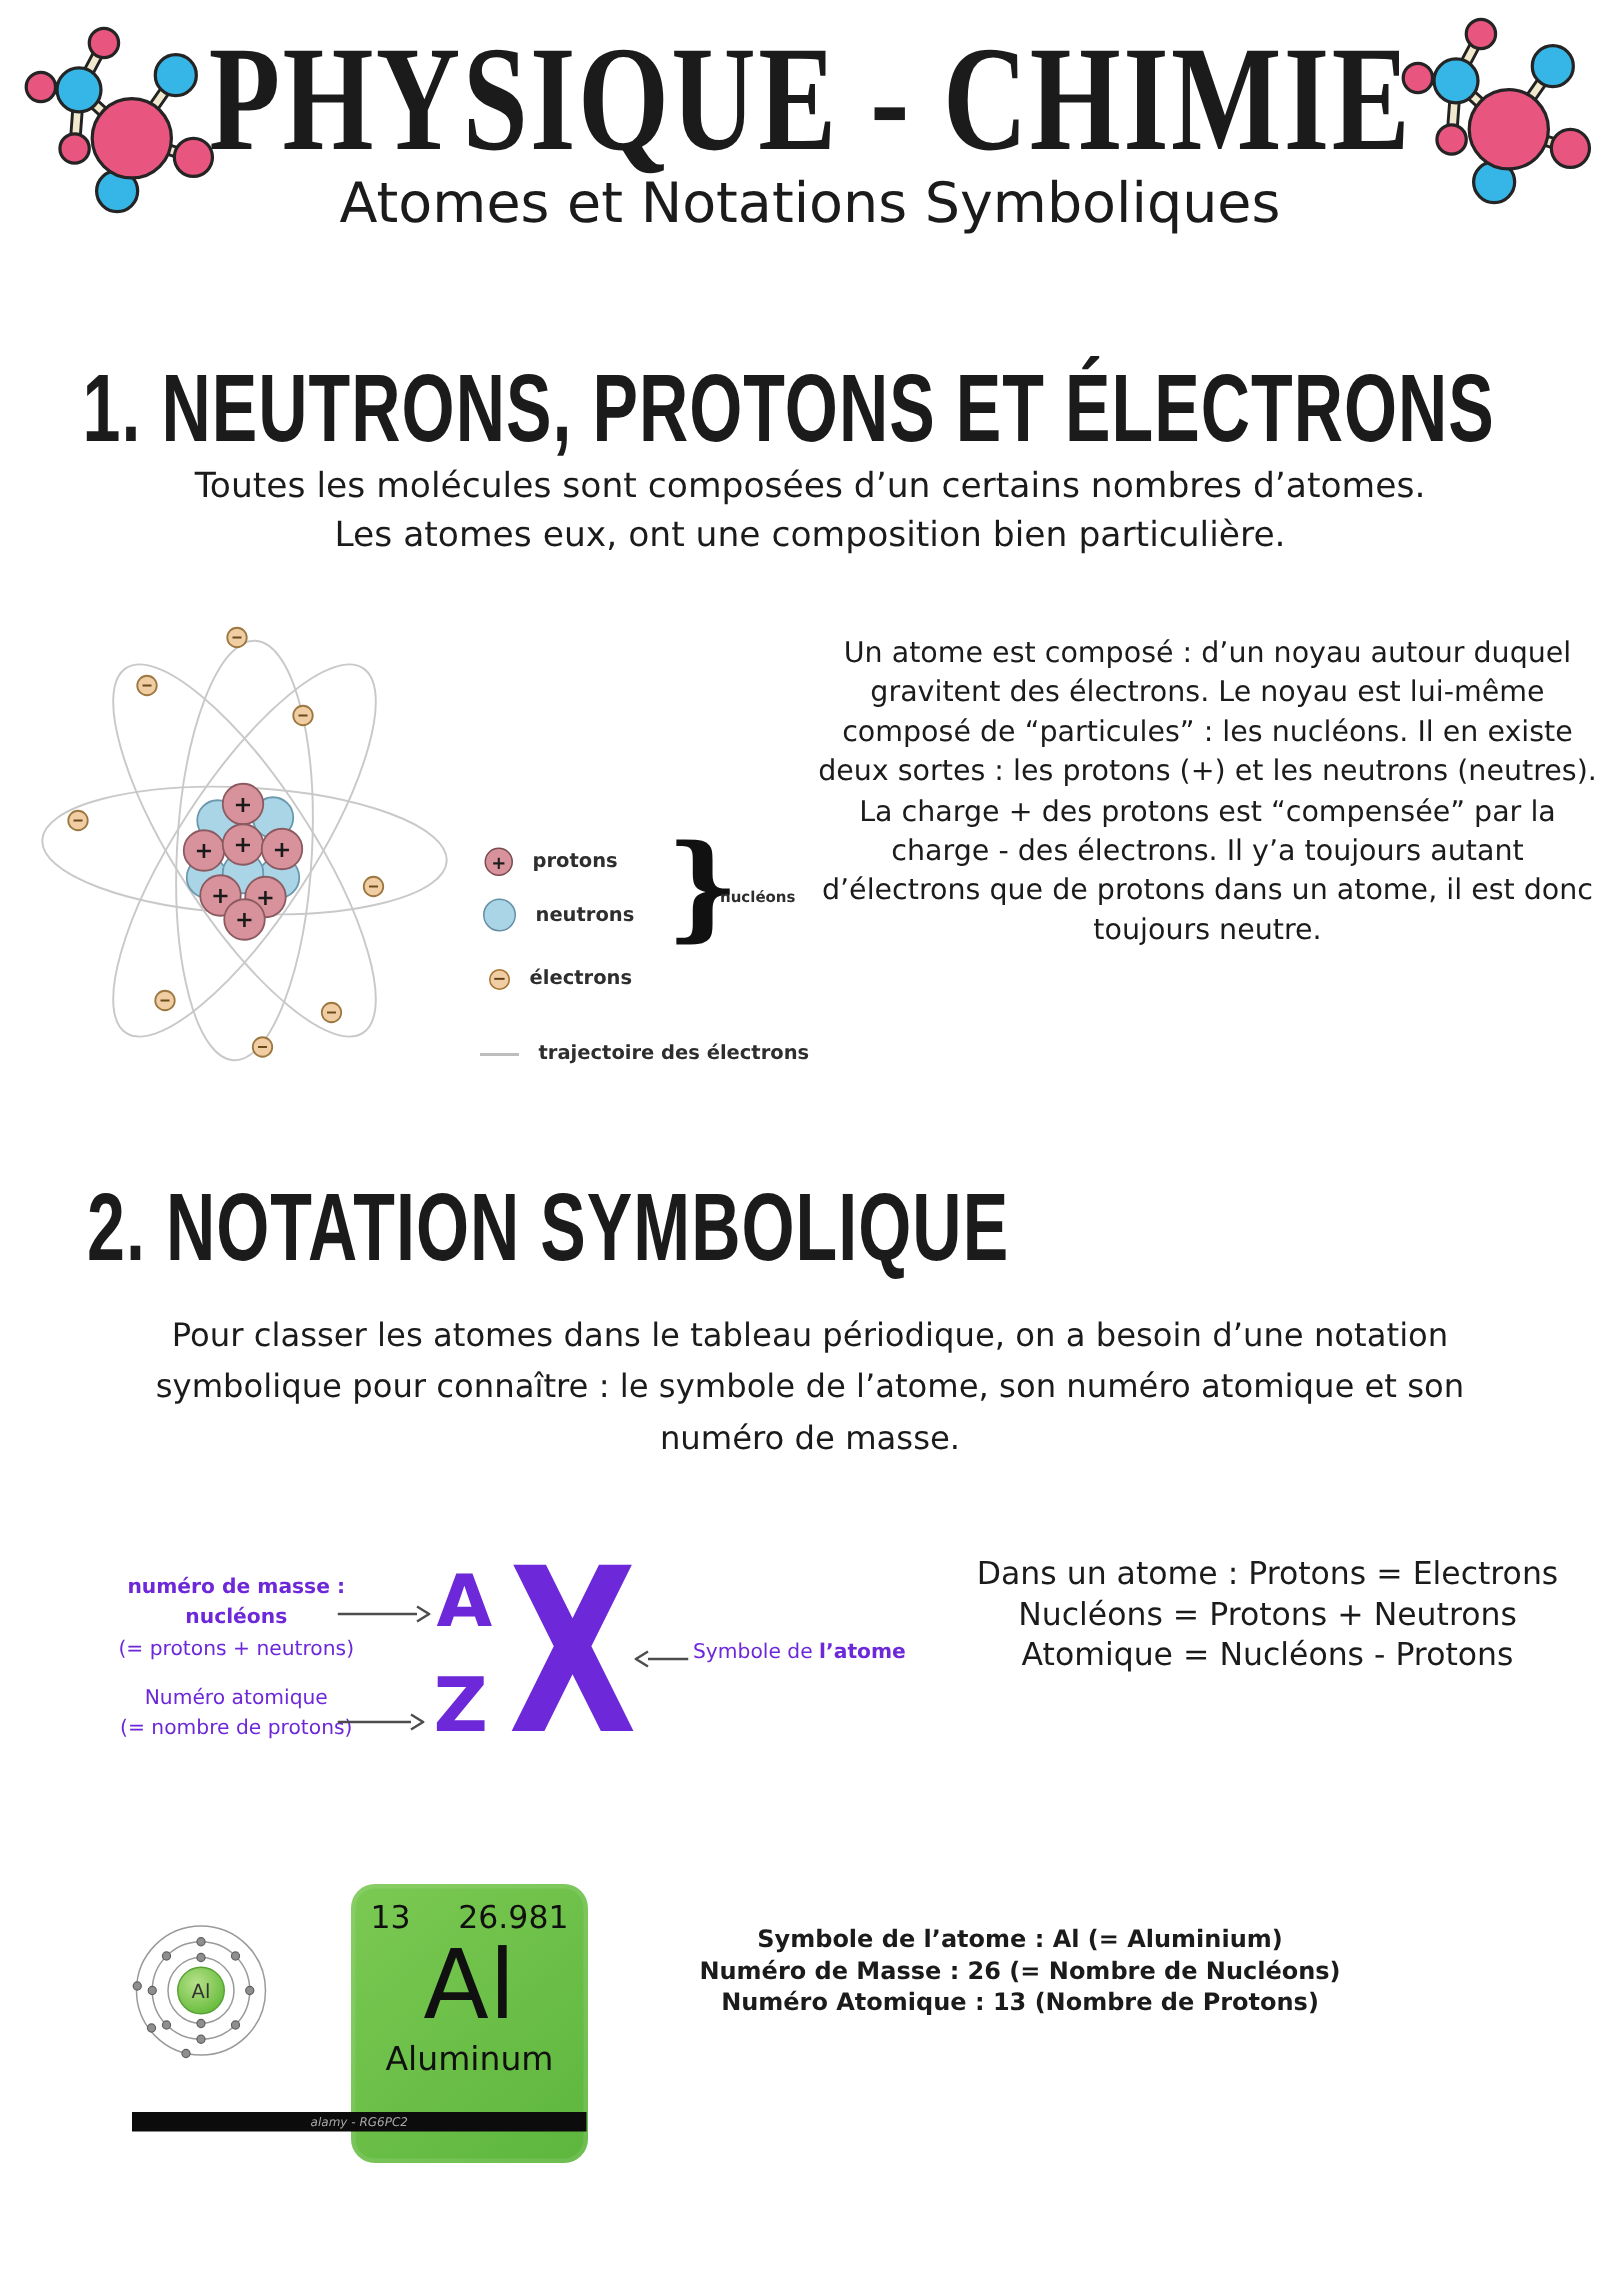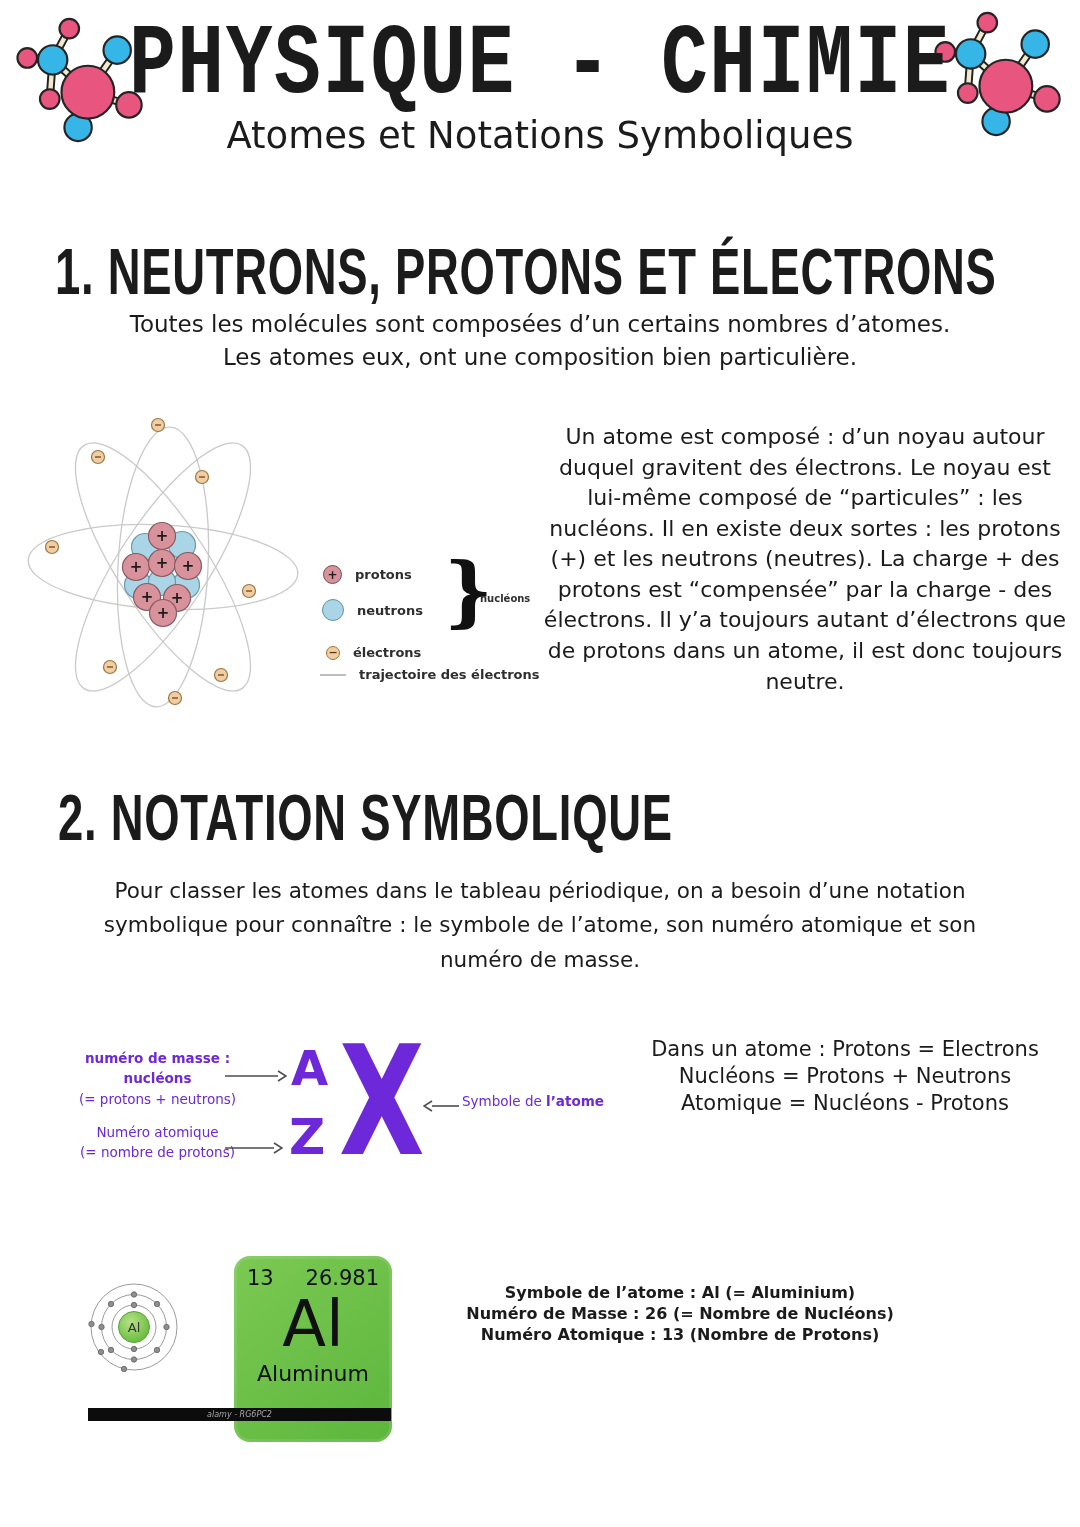--- a/index.html
+++ b/index.html
@@ -5,46 +5,46 @@
   html,body{margin:0;padding:0;background:#ffffff;}
   .page{position:relative;width:1080px;height:1527px;background:#fff;overflow:hidden;
         font-family:"DejaVu Sans",sans-serif;color:#1b1b1b;}
   svg{display:block;}
 
   
   .mol{position:absolute;}
   .mol-left{left:6px;top:12px;}
   .mol-right{left:924px;top:6px;}
   .title{position:absolute;left:0;top:16px;width:100%;text-align:center;
-         font-family:Liberation Mono, monospace;font-weight:700;font-size:100px;line-height:1;white-space:nowrap;}
+         font-family:Liberation Serif, serif;font-weight:700;font-size:100px;line-height:1;white-space:nowrap;}
   .title>span{display:inline-block;transform:scaleX(0.78);letter-spacing:2px;}
   .subtitle{position:absolute;left:0;top:114px;width:100%;text-align:center;font-size:37px;}
 
   
   .h1{position:absolute;font-family:"Liberation Sans",sans-serif;font-weight:700;font-size:64px;line-height:1;white-space:nowrap;}
   .h1>span{display:inline-block;transform:scaleX(0.71);transform-origin:left center;letter-spacing:1px;}
   .h1.s1{left:55px;top:240px;}
   .h1.s2{left:58px;top:786px;}
 
   .intro1{position:absolute;left:0;top:308px;width:100%;text-align:center;font-size:23px;line-height:1.43;}
 
   
   .atom-figure{position:absolute;left:25px;top:405px;width:530px;height:335px;}
   .legend{position:absolute;left:295px;top:158px;width:235px;height:142px;font-size:13px;color:#2e2e2e;font-weight:700;}
   .lg-row{position:absolute;display:flex;align-items:center;gap:13px;}
-  .lg-protons{top:2px;} .lg-neutrons{top:36px;} .lg-electrons{top:82px;} .lg-traj{top:104px;}
+  .lg-protons{top:2px;} .lg-neutrons{top:36px;} .lg-electrons{top:82px;} .lg-traj{top:132px;}
   .sw{border-radius:50%;box-sizing:border-box;display:flex;align-items:center;justify-content:center;flex:none;}
   .sw-p{width:19px;height:19px;background:#d8929b;border:1.5px solid #7a4a50;font-size:12px;color:#1d1d1d;margin-left:3px;}
   .sw-n{width:22px;height:22px;background:#a9d5e6;border:1.5px solid #6590a5;margin-left:2px;}
   .sw-e{width:14px;height:14px;background:#f0cda3;border:1.5px solid #a5742f;font-size:11px;color:#5a3a10;margin-left:6px;}
   .sw-line{width:26px;height:2px;background:#bdbdbd;flex:none;}
   .brace{position:absolute;left:124px;top:-10px;font-family:"DejaVu Serif",serif;font-size:76px;line-height:1;color:#111;}
   .lg-nucleons{position:absolute;left:160px;top:30px;font-size:10px;}
 
-  .side-para{position:absolute;left:543px;top:422px;width:524px;text-align:center;font-size:22px;line-height:1.39;}
+  .side-para{position:absolute;left:543px;top:422px;width:524px;text-align:center;font-size:19px;line-height:1.39;}
 
   .intro2{position:absolute;left:80px;top:874px;width:920px;text-align:center;font-size:21.5px;line-height:1.6;}
 
   
   .notation{position:absolute;left:55px;top:1030px;width:740px;height:190px;font-size:13.5px;color:#6d28d9;}
   .mass-label{position:absolute;left:0;top:18px;width:205px;text-align:center;line-height:1.5;}
   .atomic-label{position:absolute;left:0;top:92px;width:205px;text-align:center;line-height:1.5;}
   .nb{font-weight:700;}
   .letter-a{position:absolute;left:236px;top:14px;font-size:48px;font-weight:700;line-height:1;}
   .letter-z{position:absolute;left:234px;top:82px;font-size:50px;font-weight:700;line-height:1;}

